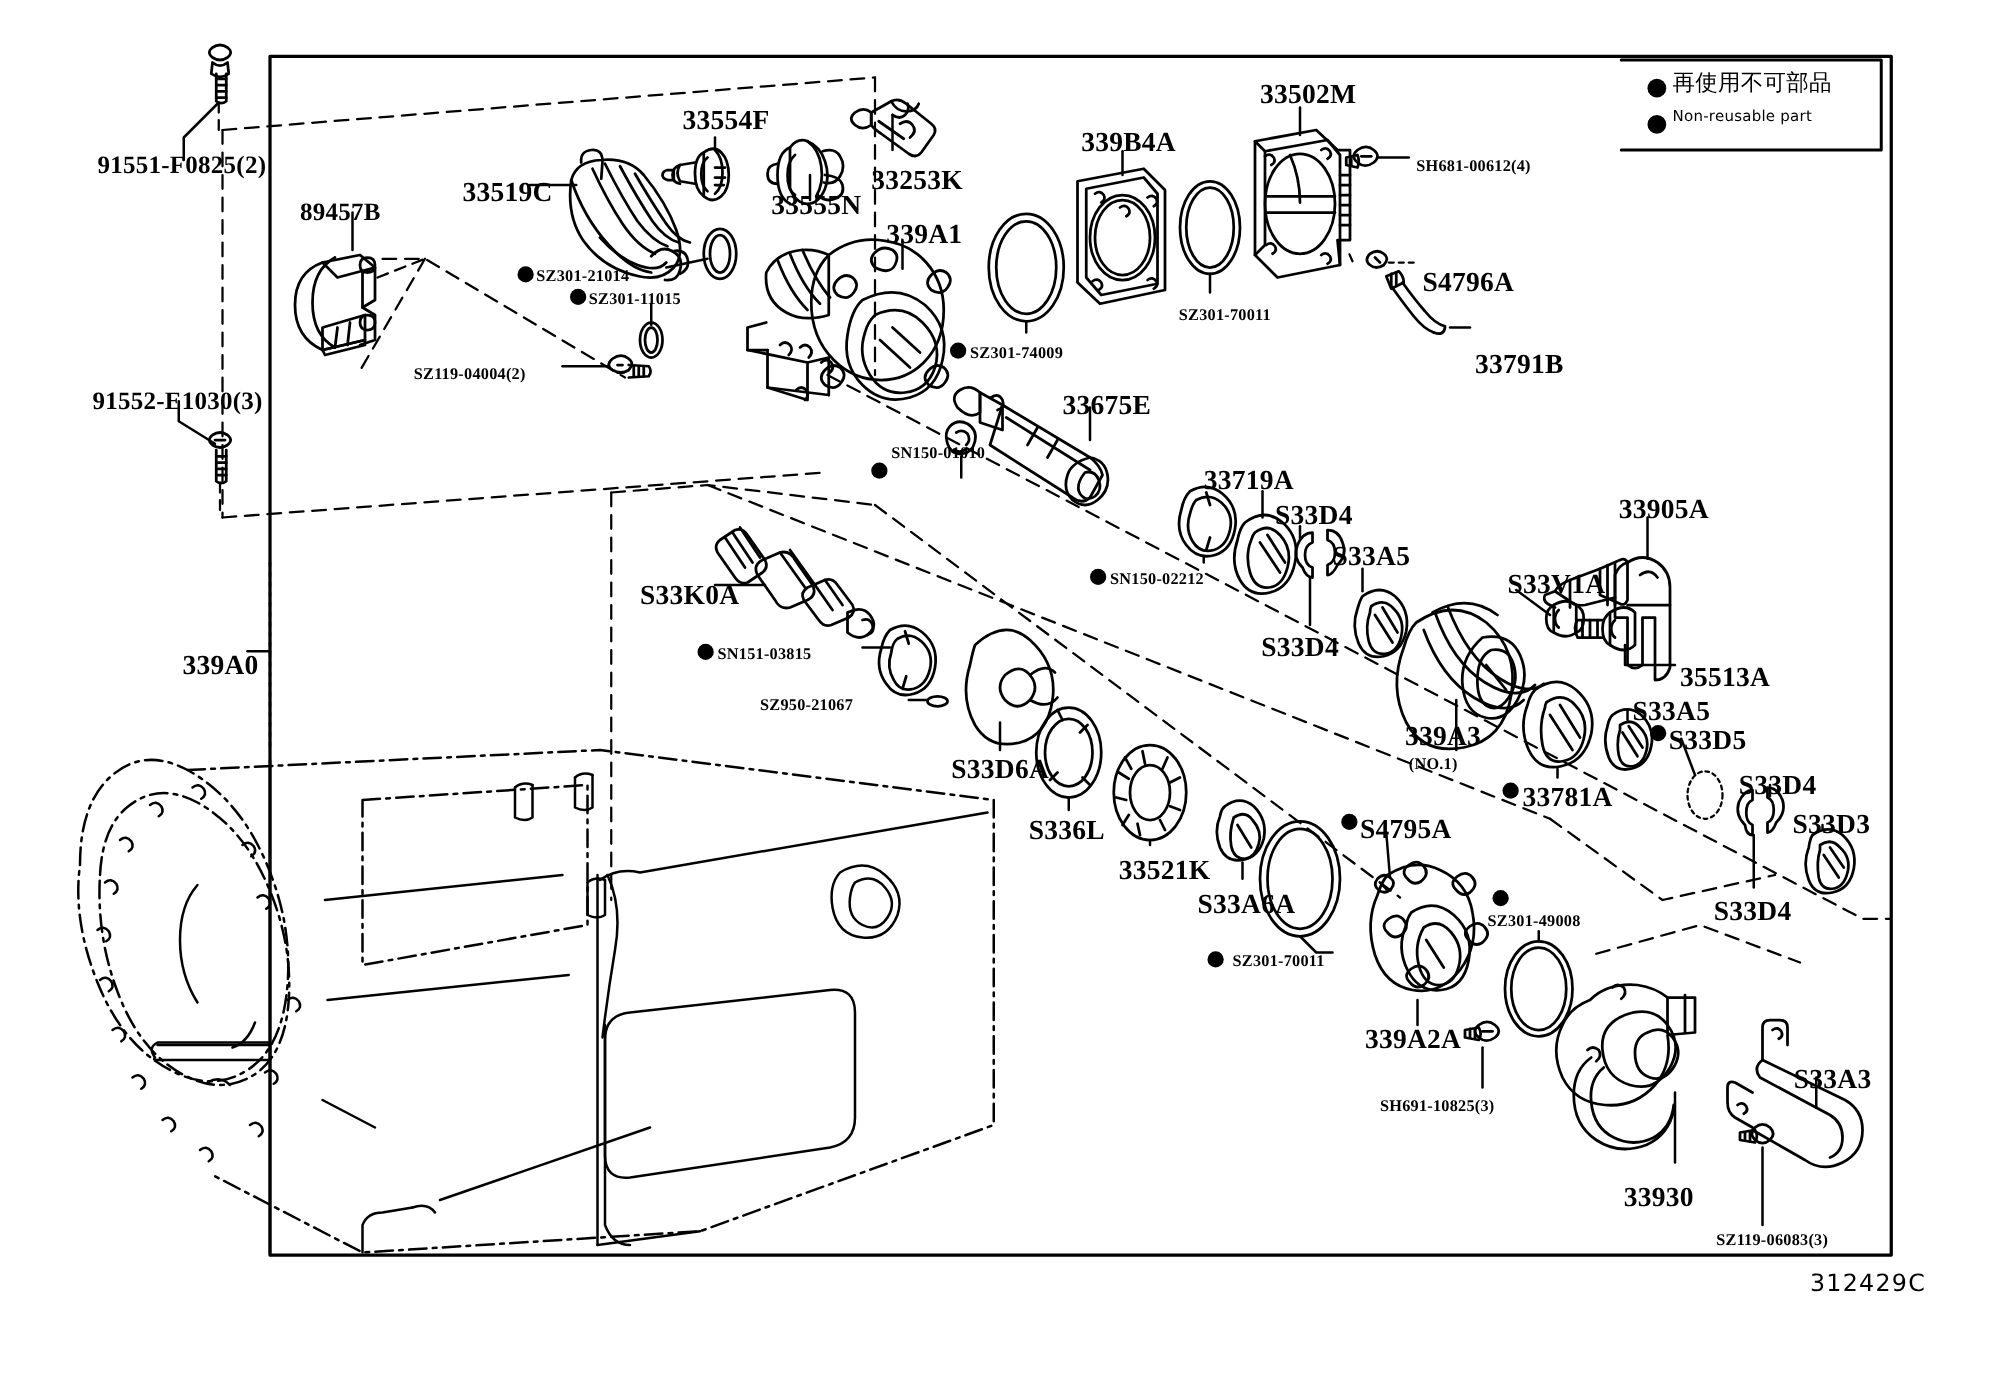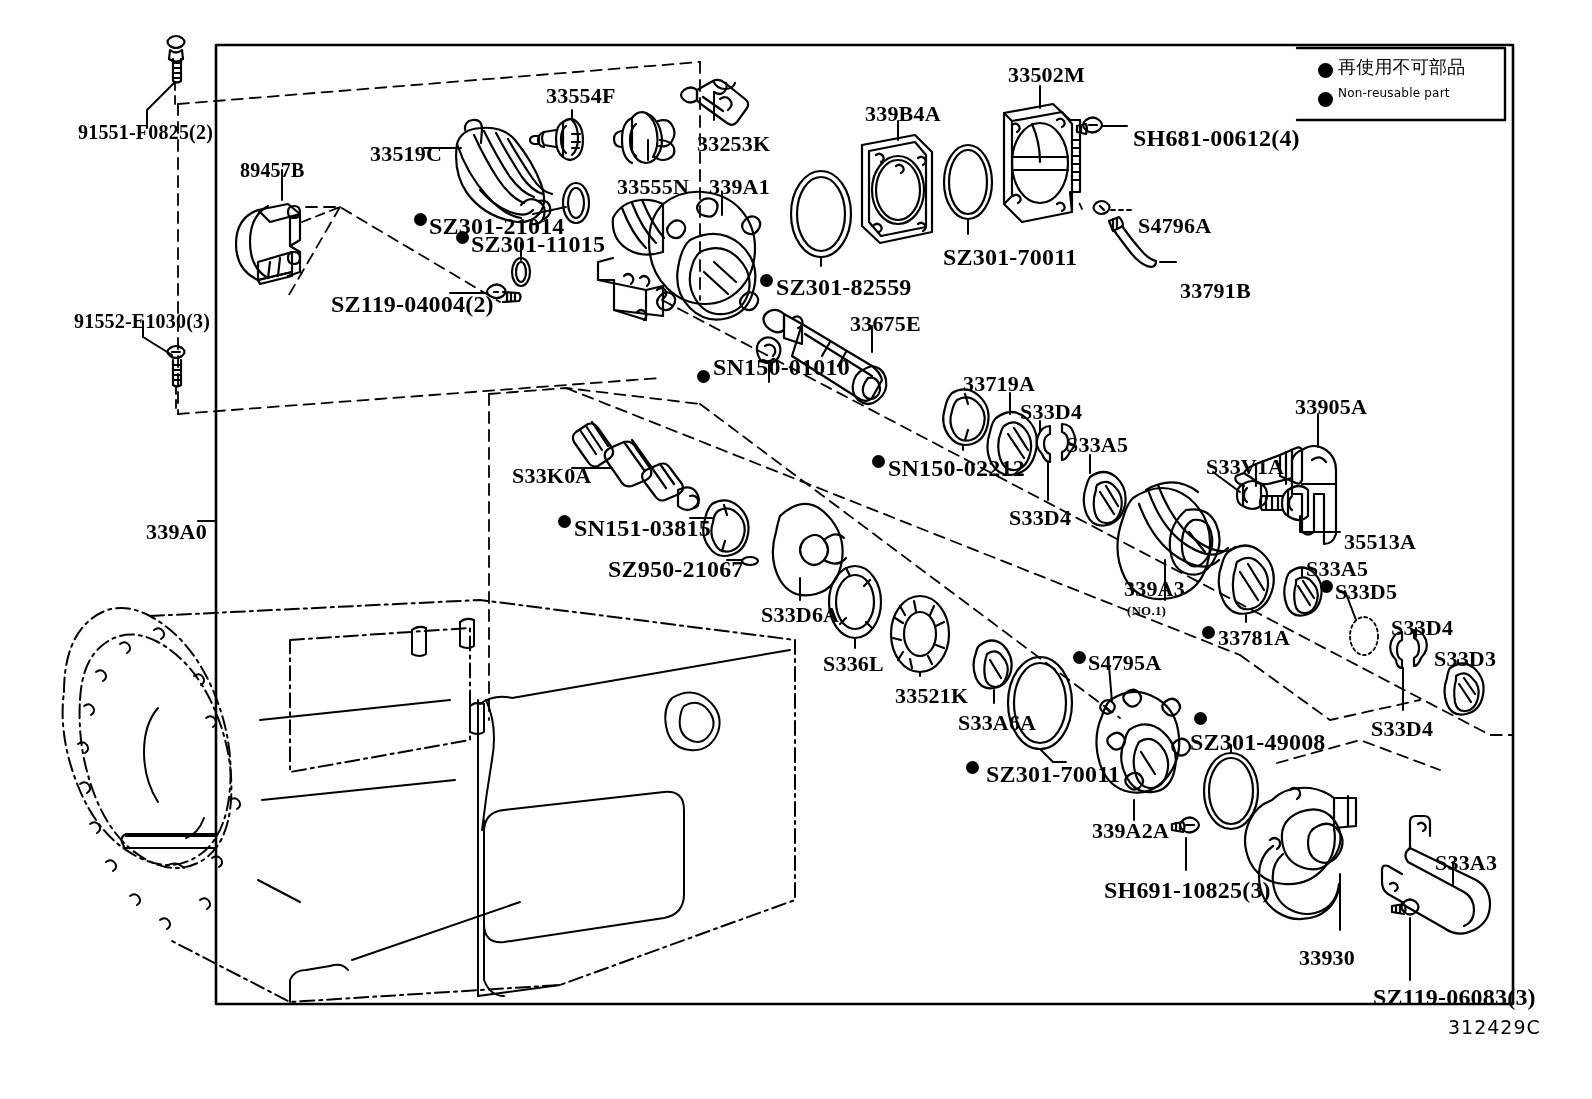--- a/index.html
+++ b/index.html
@@ -14,21 +14,21 @@
     position:absolute;
     font-family:"Liberation Serif", serif;
     font-weight:bold;
     color:#000;
     white-space:nowrap;
     letter-spacing:0.2px;
     line-height:1;
   }
   .lbl.s22{font-size:22px;}
   .lbl.s20{font-size:20px;}
-  .lbl.s19{font-size:24px;}
+  .lbl.s19{font-size:13px;}
   .lbl.s16{font-size:13px;}
   .lbl.cjk{font-family:"DejaVu Sans", sans-serif;font-weight:normal;font-size:18px;}
   .lbl.latin-legend{font-family:"DejaVu Sans", sans-serif;font-weight:normal;font-size:12px;}
   .dot{
     position:absolute;width:15px;height:15px;border-radius:50%;
     background:#000;
   }
   .dot.sm{width:13px;height:13px;}
   .drawno{
     position:absolute;font-family:"DejaVu Sans", sans-serif;font-weight:normal;
@@ -573,36 +573,36 @@
   <div class="lbl cjk" style="left:1338px;top:58px;">再使用不可部品</div>
   <div class="dot" style="left:1318px;top:92px;"></div>
   <div class="lbl latin-legend" style="left:1338px;top:87px;">Non-reusable part</div>
 
   <div id="labels">
       <div class="lbl s20" style="left: 78px; top: 122px;">91551-F0825(2)</div>
       <div class="lbl s20" style="left: 240px; top: 160px;">89457B</div>
       <div class="lbl s20" style="left: 74px; top: 311px;">91552-E1030(3)</div>
       <div class="lbl s22" style="left: 370px; top: 143px;">33519C</div>
       <div class="lbl s22" style="left: 546px; top: 85px;">33554F</div>
-      <div class="lbl s22" style="left: 617px; top: 176px;">33555N</div>
+      <div class="lbl s22" style="left: 617px; top: 153px;">33555N</div>
       <div class="lbl s22" style="left: 697px; top: 133px;">33253K</div>
       <div class="lbl s22" style="left: 709px; top: 176px;">339A1</div>
       <div class="dot sm" style="left: 414px; top: 213px;"></div>
       <div class="lbl s19" style="left: 429px; top: 214px;">SZ301-21014</div>
       <div class="dot sm" style="left: 456px; top: 231px;"></div>
       <div class="lbl s19" style="left: 471px; top: 232px;">SZ301-11015</div>
       <div class="lbl s19" style="left: 331px; top: 292px;">SZ119-04004(2)</div>
       <div class="lbl s22" style="left: 865px; top: 103px;">339B4A</div>
       <div class="lbl s22" style="left: 1008px; top: 64px;">33502M</div>
       <div class="lbl s19" style="left: 1133px; top: 126px;">SH681-00612(4)</div>
       <div class="lbl s19" style="left: 943px; top: 245px;">SZ301-70011</div>
       <div class="lbl s22" style="left: 1138px; top: 215px;">S4796A</div>
       <div class="lbl s22" style="left: 1180px; top: 256px; margin-top: 24px;">33791B</div>
       <div class="dot sm" style="left: 760px; top: 274px;"></div>
-      <div class="lbl s19" style="left: 776px; top: 275px;">SZ301-82559</div>
+      <div class="lbl s19" style="left: 776px; top: 275px;">SZ301-74009</div>
       <div class="lbl s22" style="left: 850px; top: 313px;">33675E</div>
       <div class="dot sm" style="left: 697px; top: 370px;"></div>
       <div class="lbl s19" style="left: 713px; top: 355px;">SN150-01010</div>
       <div class="dot sm" style="left: 872px; top: 455px;"></div>
       <div class="lbl s19" style="left: 888px; top: 456px; text-align: center;">SN150-02212</div>
       <div class="lbl s22" style="left: 963px; top: 373px;">33719A</div>
       <div class="lbl s22" style="left: 1020px; top: 401px;">S33D4</div>
       <div class="lbl s22" style="left: 1066px; top: 434px;">S33A5</div>
       <div class="lbl s22" style="left: 1009px; top: 507px;">S33D4</div>
       <div class="lbl s22" style="left: 1180px; top: 456px; margin-left: 26px;">S33V1A</div>

